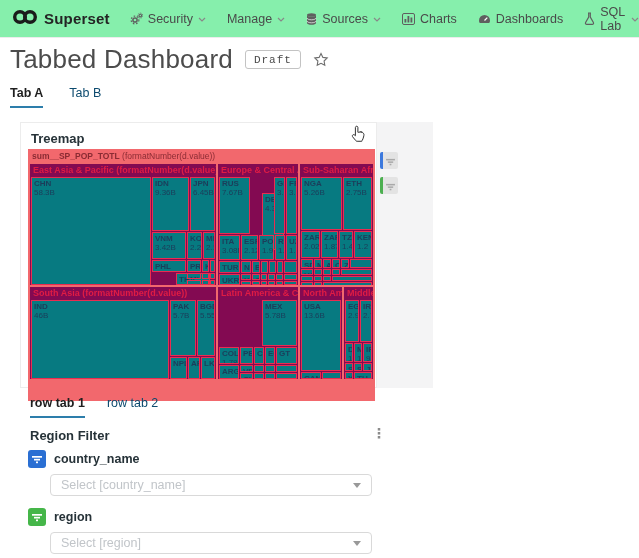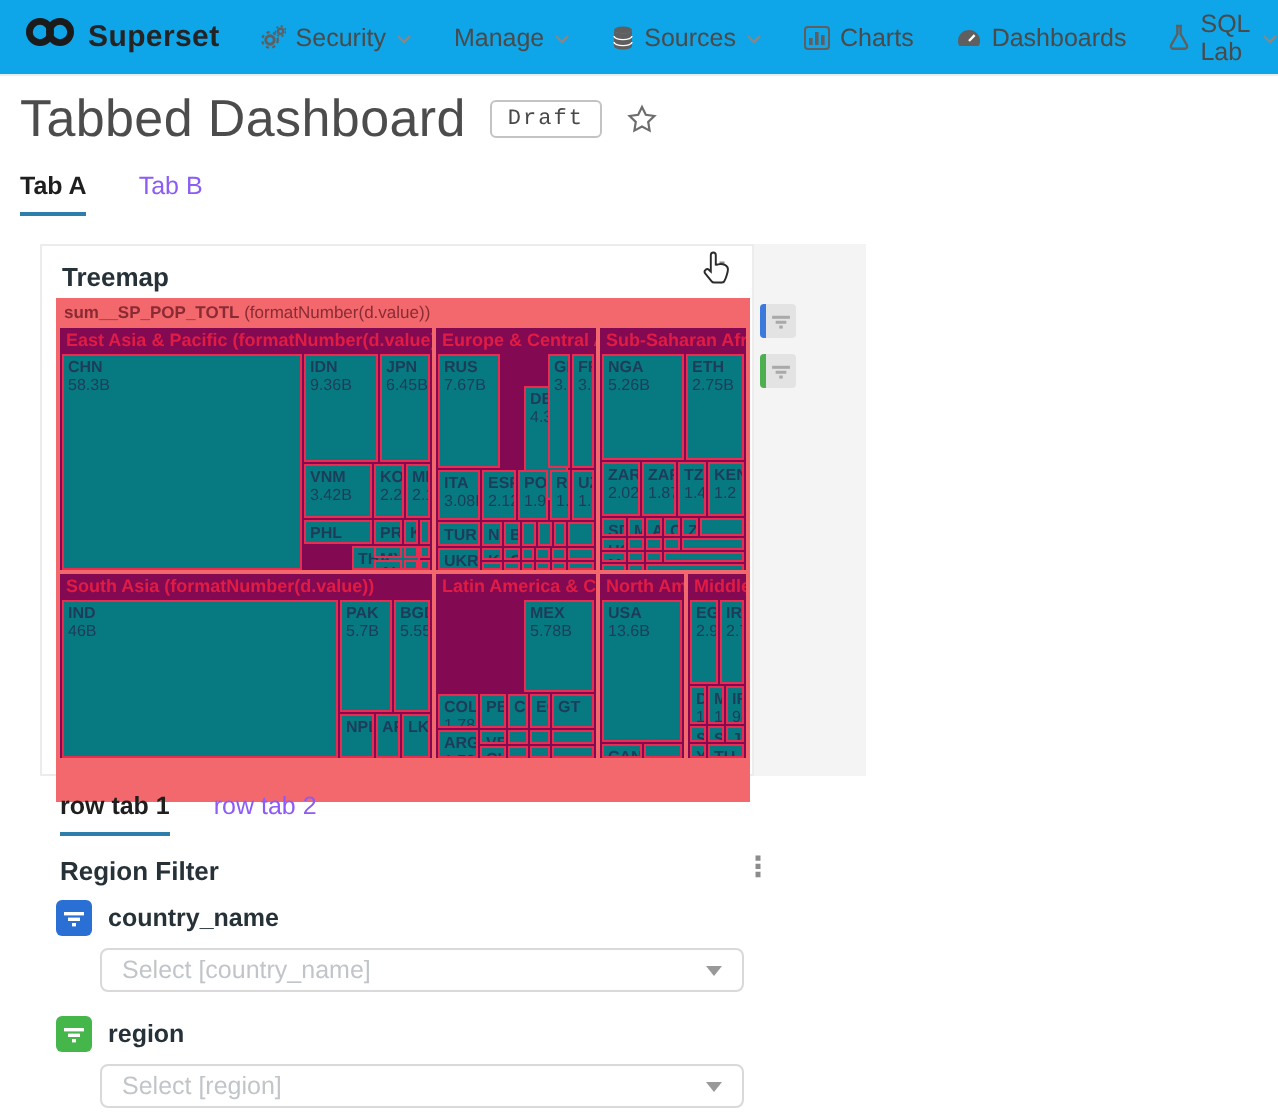--- a/index.html
+++ b/index.html
@@ -1,40 +1,40 @@
 <!DOCTYPE html>
 <html style="--accent: #2d7eab; --treemap-root-bg: #f2686d; --treemap-root-text: #8a2b33; --treemap-region-bg: #830a52; --treemap-region-text: #e01c44; --treemap-cell-bg: #077a81; --treemap-cell-border: #ea2c50; --treemap-cell-text: #1c3d5a;"><head>
 <meta charset="utf-8">
 <style>
   html,body{margin:0;padding:0;background:#fff;}
   body{font-family:"Liberation Sans","DejaVu Sans",sans-serif;color:#484848;}
   #app{position:relative;width:639px;height:558px;background:#fff;overflow:hidden;}
 
   
   .navbar{position:absolute;left:0;top:0;width:639px;height:38px;border-bottom:1px solid #ececec;
-          display:flex;align-items:center;padding-left:12px;box-sizing:border-box;background:#0ea5e9;}
+          display:flex;align-items:center;padding-left:12px;box-sizing:border-box;background:#86efac;}
   .logo{display:flex;align-items:center;gap:6px;margin-right:20px;}
   .logo-text{font-weight:bold;font-size:15px;color:#242424;letter-spacing:.2px;}
   .nav-menu{display:flex;align-items:center;gap:21px;}
   .nav-item{display:flex;align-items:center;gap:5px;font-size:12.5px;color:#4a4a4a;cursor:pointer;}
   .nav-icon{display:flex;align-items:center;}
   .nav-caret{display:flex;align-items:center;margin-top:2px;}
 
   
   .page-header{position:absolute;left:10px;top:44px;display:flex;align-items:center;gap:12px;}
   .page-title{font-size:26px;font-weight:400;color:#4c4c4c;margin:0;letter-spacing:.2px;}
   .draft-badge{font-family:"Liberation Mono","DejaVu Sans Mono",monospace;font-size:11px;color:#484848;
                border:1px solid #c3c3c3;border-radius:3px;padding:3px 8px 2px;letter-spacing:1px;background:#fff;}
   .fav-star{display:flex;align-items:center;cursor:pointer;}
 
   
   .tabs{display:flex;gap:26px;}
   .tabs-top{position:absolute;left:10px;top:86px;}
   .tabs-row{position:absolute;left:30px;top:396px;gap:22px;}
-  .tab{font-size:12.5px;color:#8b5cf6;cursor:pointer;padding-bottom:8px;position:relative;}
+  .tab{font-size:12.5px;color:#0c4a6e;cursor:pointer;padding-bottom:8px;position:relative;}
   .tab.active{color:#1f1f1f;font-weight:bold;}
   .tab.active::after{content:"";position:absolute;left:0;right:0;bottom:0;height:2px;background:var(--accent);}
 
   
   .grid-empty{position:absolute;left:377px;top:122px;width:56px;height:266px;background:#f4f4f5;}
   .card{position:absolute;left:20px;top:122px;width:357px;height:266px;background:#fff;
         border:1px solid #ececec;box-sizing:border-box;}
   .card-title{position:absolute;left:10px;top:8px;font-size:13px;font-weight:bold;color:#263238;}
   .kebab{position:absolute;font-size:14px;font-weight:bold;color:#8c8c8c;cursor:pointer;line-height:14px;}
   .card .kebab{right:8px;top:6px;}

